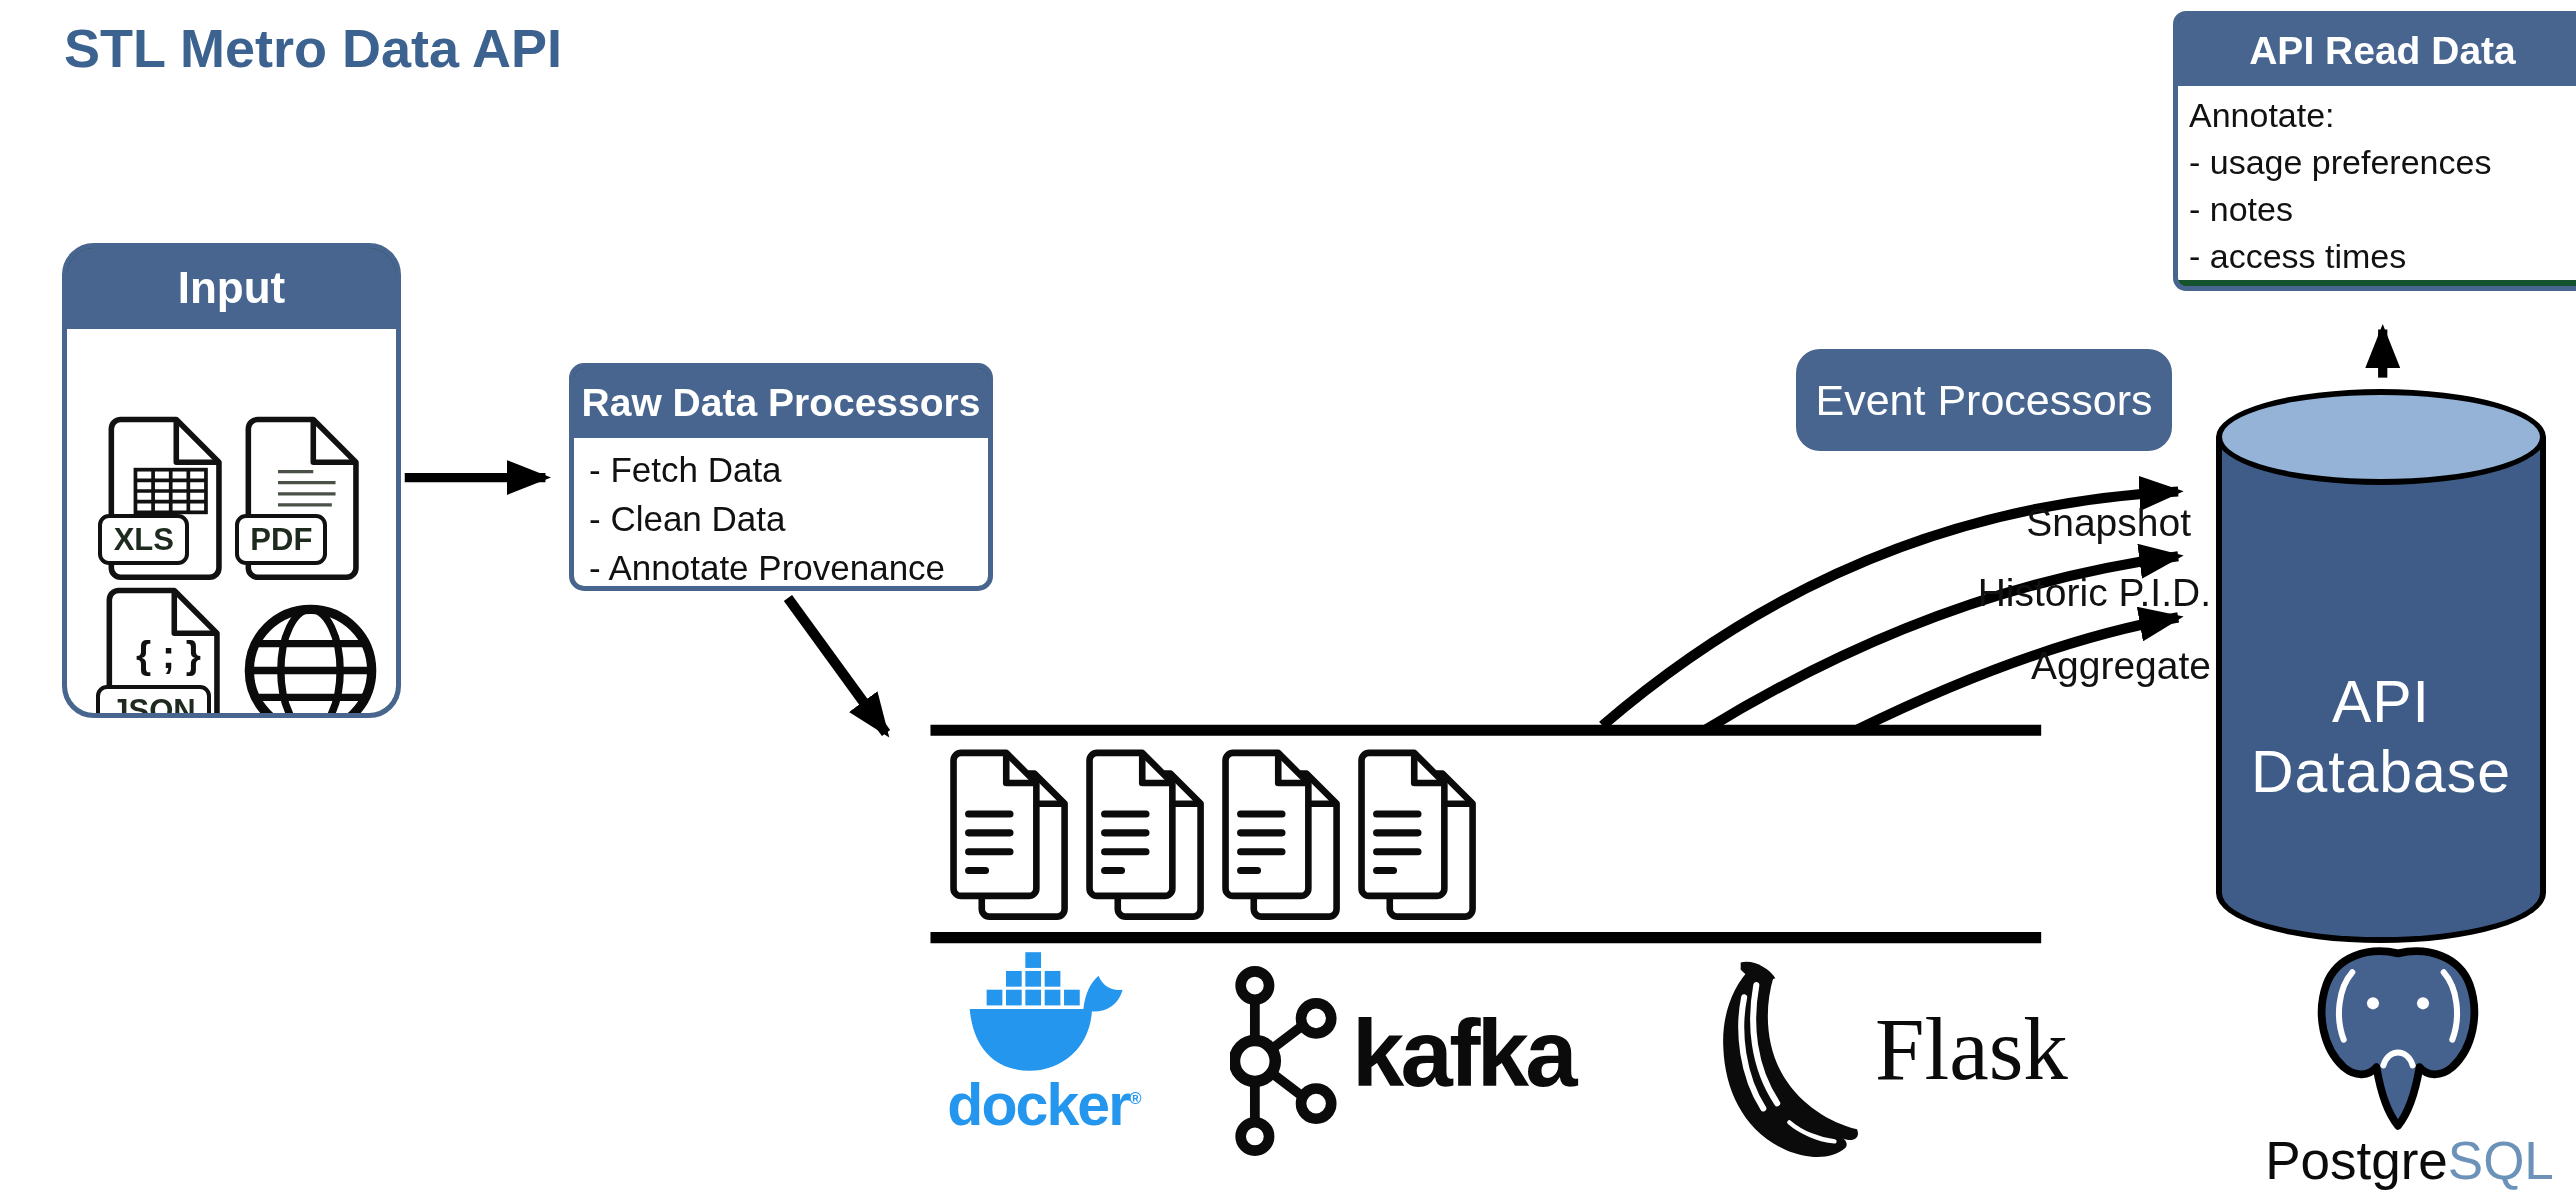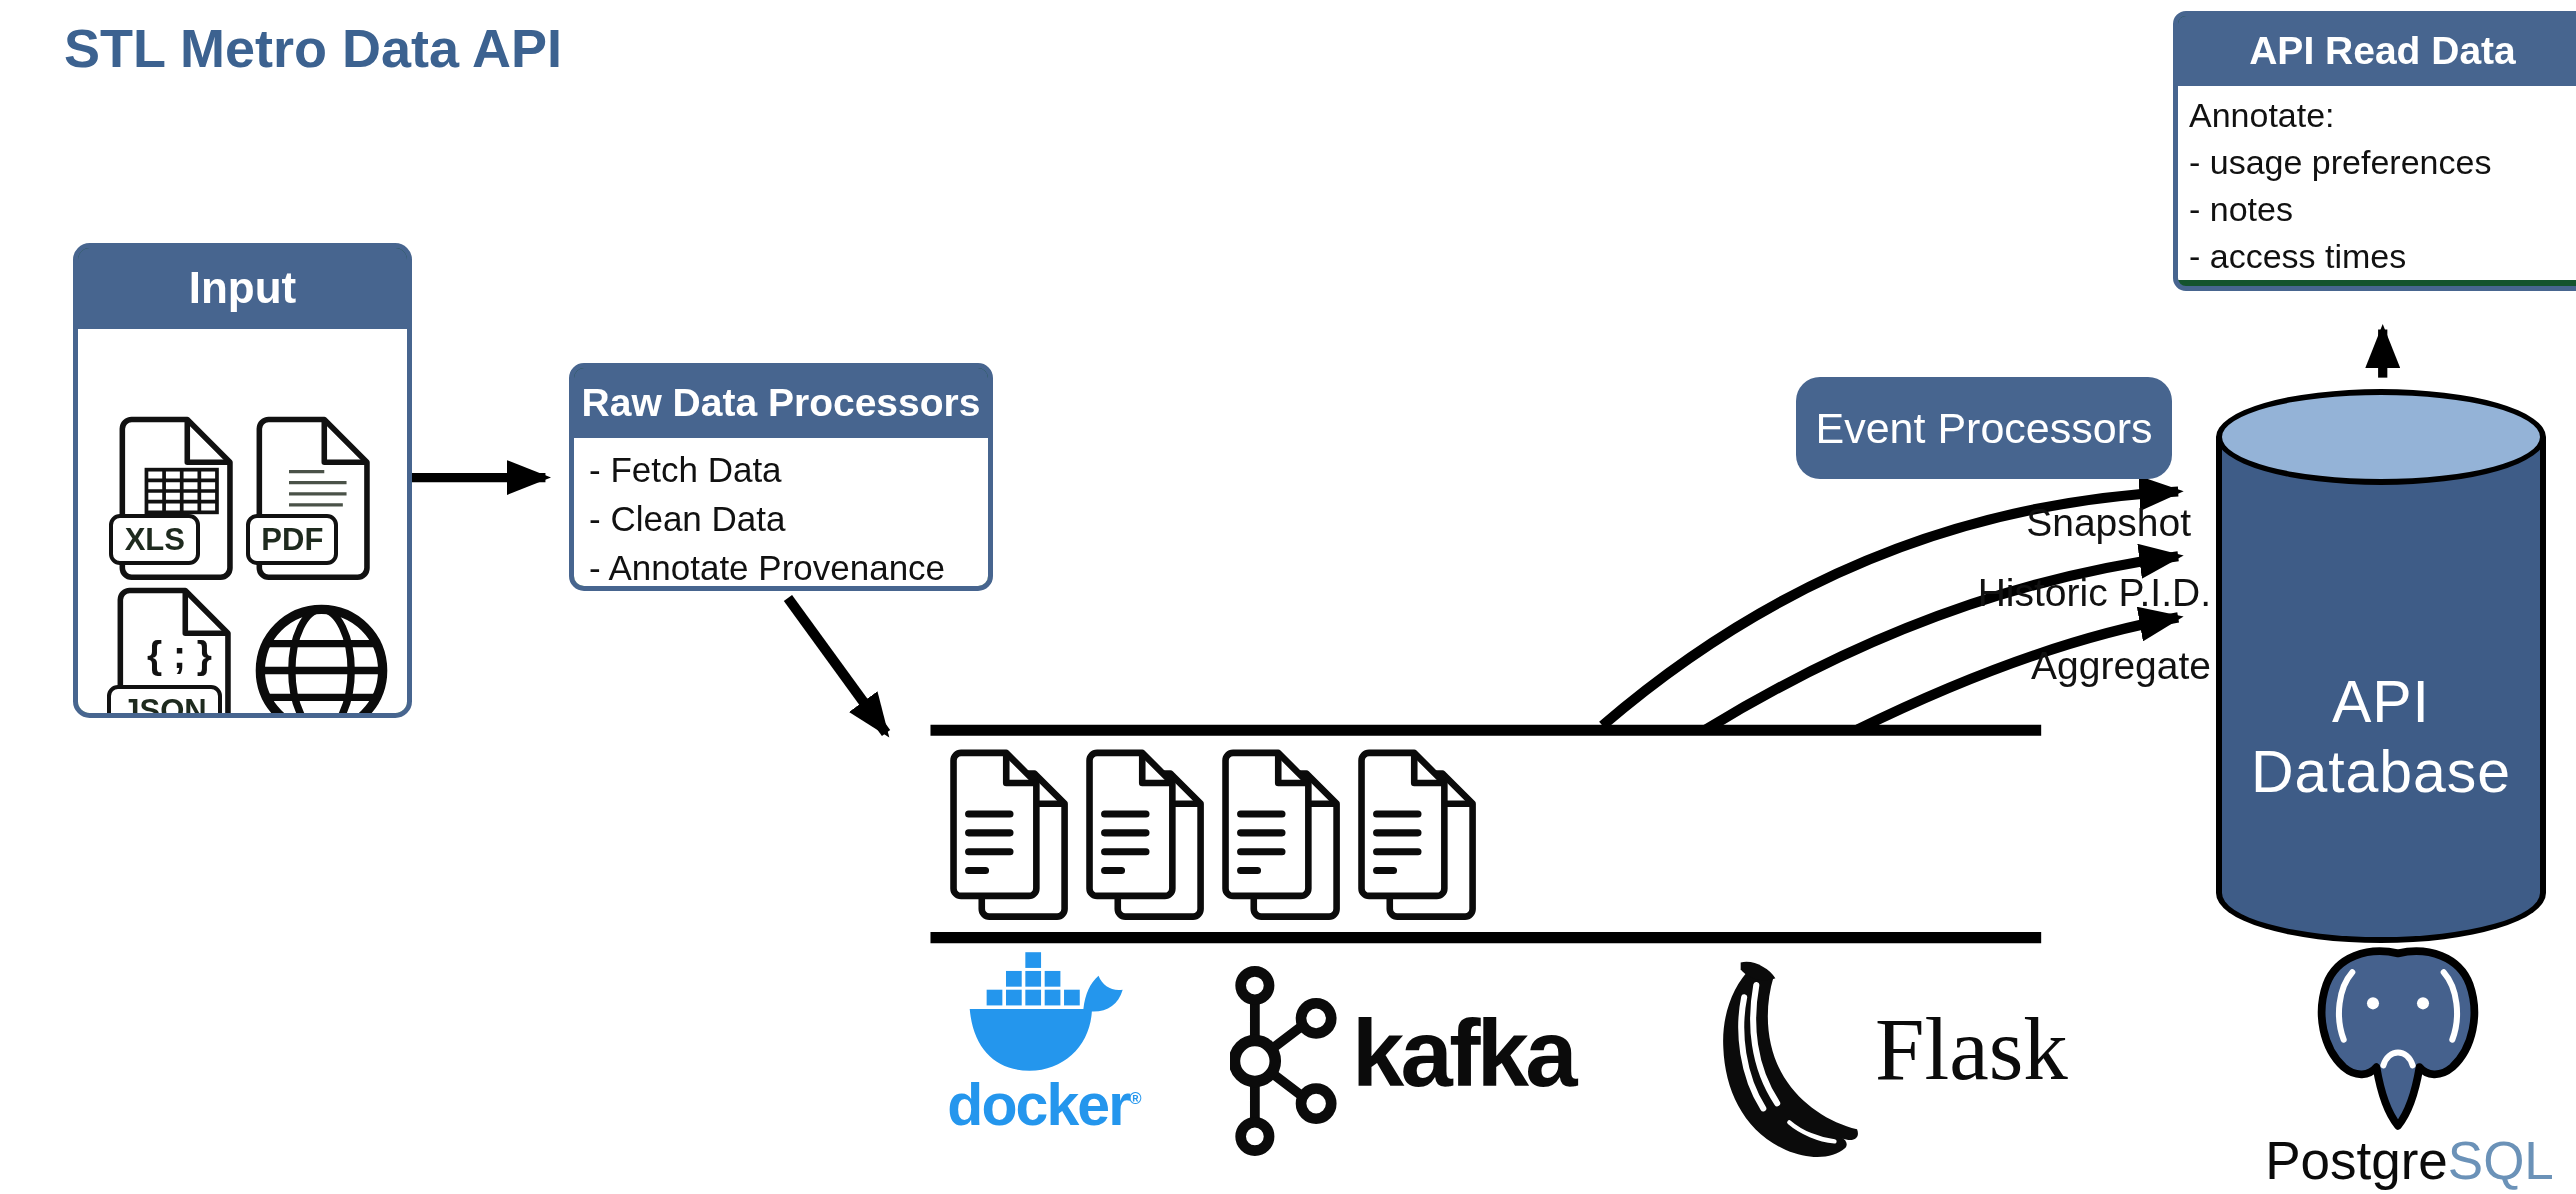--- a/index.html
+++ b/index.html
@@ -9,39 +9,39 @@
     margin-left:34px;
   }
   .page-title{
     position:absolute;left:30px;top:16.7px;margin:0;
     font-size:54px;font-weight:bold;color:var(--title,#3C6290);letter-spacing:0px;
   }
   
   .panel{position:absolute;border:5.6px solid var(--accent,#47658F);border-radius:16.7px;background:#14532d;box-sizing:border-box;overflow:hidden;}
   .panel-header{background:var(--accent,#47658F);color:#fff;font-weight:bold;text-align:center;}
   
-  .input-panel{left:39px;top:243px;width:339px;height:475px;}
+  .input-panel{left:28px;top:243px;width:339px;height:475px;border-radius:32px;}
   .input-panel .panel-header{height:81px;line-height:80px;font-size:44px;}
   .input-body{position:relative;width:100%;height:388px;background:#fff;}
   .file-icon{position:absolute;width:130px;height:167px;}
   .file-icon svg{position:absolute;left:0;top:0;}
   .file-badge{
     position:absolute;left:-3.7px;top:100px;min-width:61px;padding:3.7px 11px;background:#fff;
     border:4.6px solid #111;border-radius:11px;text-align:center;
     font-size:31px;font-weight:bold;color:#1e2a1e;
   }
   .json-glyph{position:absolute;left:22px;top:48px;width:93px;text-align:center;font-size:39px;font-weight:bold;color:#111;}
   .globe{position:absolute;left:174px;top:272px;width:139px;height:139px;}
   
   .raw-panel{left:535px;top:363px;width:424px;height:228px;border-radius:15px;}
   .raw-panel .panel-header{height:70px;line-height:69px;font-size:39px;}
   .panel-list{padding:7.4px 9.3px 0 15px;font-size:35px;color:#111;line-height:49px;background:#fff;}
   
   .event-chip{
-    position:absolute;left:1762px;top:377px;width:376px;height:102px;border-radius:24px;
+    position:absolute;left:1762px;top:349px;width:376px;height:102px;border-radius:24px;
     background:var(--accent,#47658F);color:#fff;font-size:43px;text-align:center;line-height:102px;
   }
   
   .stream-label{position:absolute;width:370px;text-align:right;font-size:39px;color:#111;}
   .stream-label.s0{left:1787px;top:501px;}
   .stream-label.s1{left:1807px;top:571px;}
   .stream-label.s2{left:1807px;top:644px;}
   
   .cylinder{position:absolute;left:2182px;top:389px;width:330px;height:556px;}
   .cyl-body{

